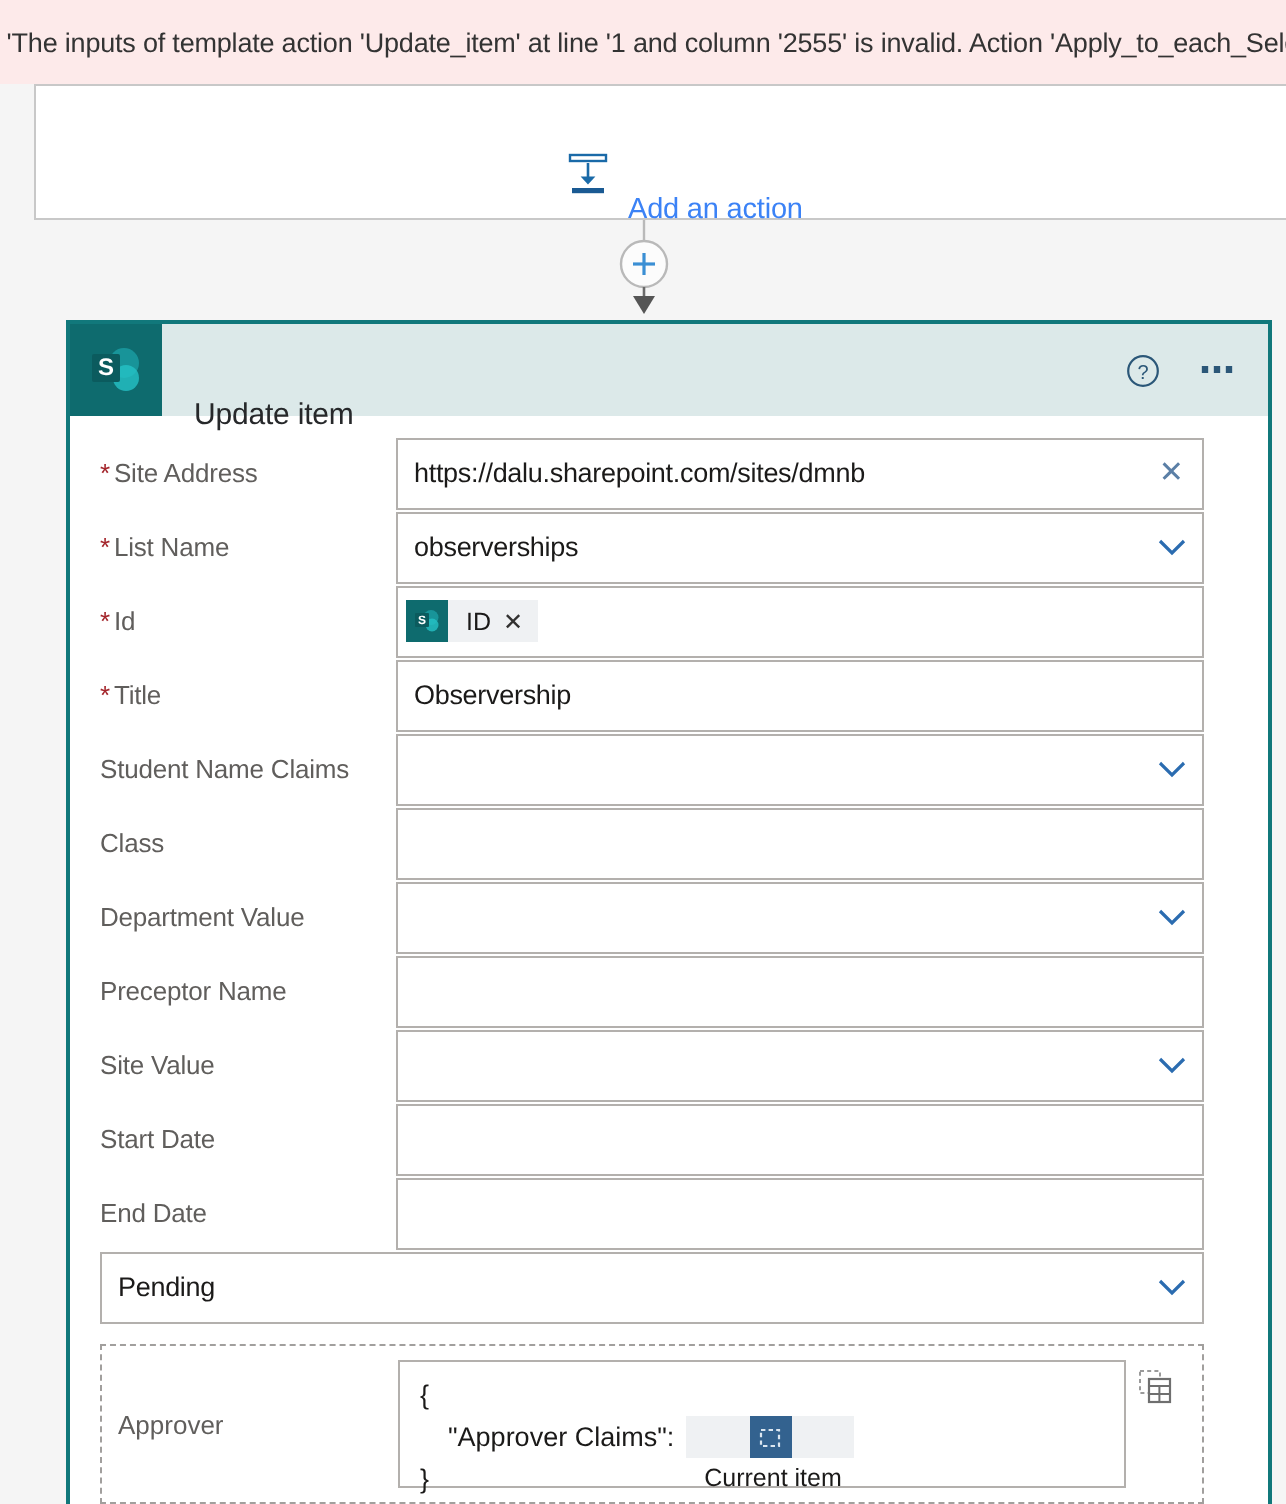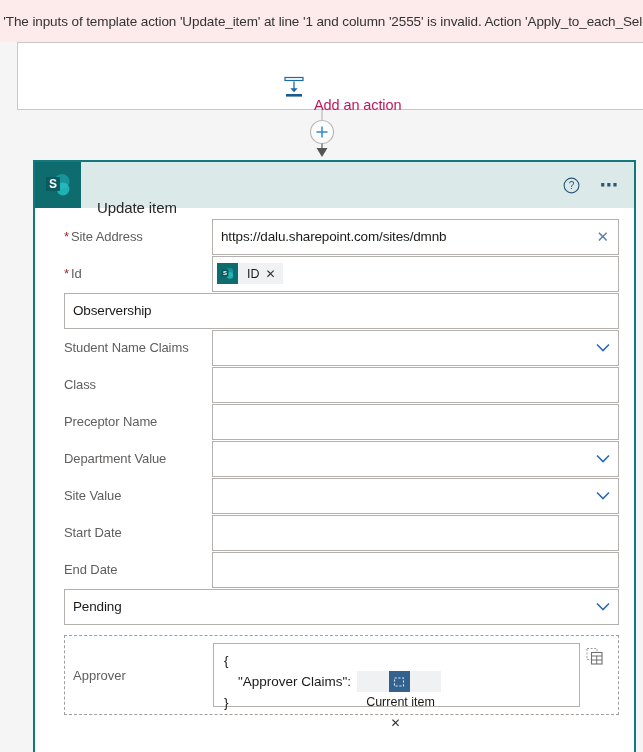--- a/index.html
+++ b/index.html
@@ -52,21 +52,21 @@
     align-items: center;
     gap: 9px;
     cursor: pointer;
   }
   .add-action-icon {
     width: 22px; height: 22px;
     display: block;
   }
   .add-action-label {
     font-size: 14.5px;
-    color: #be185d;
+    color: #3b82f6;
     letter-spacing: -0.1px;
     margin-top: 36px;
   }
 
   
   .connector {
     position: absolute;
     top: 110px;
     left: 0;
     width: 643px;
@@ -126,22 +126,21 @@
     letter-spacing: 2.5px;
     font-size: 18px;
     line-height: 12px;
     color: #2b5778;
     cursor: pointer;
     font-weight: bold;
   }
 
   
   .card-body {
-    padding: 10px 15px 0 15px;
-    margin-left: 14px;
+    padding: 10px 32px 0 15px;
   }
   .field-row {
     display: flex;
     align-items: center;
     height: 37px;
   }
   .field-label {
     width: 148px;
     flex: 0 0 148px;
     font-size: 13px;
@@ -309,20 +308,34 @@
       <div class="field-label">
         <span class="req-star">*</span><span>Site Address</span>
       </div>
       <div class="field-control">
         <span class="field-value">https://dalu.sharepoint.com/sites/dmnb</span>
         <span class="field-spacer"></span>
         <span class="clear-x">✕</span>
       </div>
     </div>
 
+    <div class="field-row">
+      <div class="field-label">
+        <span class="req-star">*</span><span>List Name</span>
+      </div>
+      <div class="field-control">
+        <span class="field-value">observerships</span>
+        <span class="field-spacer"></span>
+        <span class="chevron">
+          <svg width="14" height="9" viewBox="0 0 14 9">
+              <path d="M1 1.5 L7 7.5 L13 1.5" fill="none" stroke="#2b6cb0" stroke-width="1.6"></path>
+            </svg>
+        </span>
+      </div>
+    </div>
 
     <div class="field-row">
       <div class="field-label">
         <span class="req-star">*</span><span>Id</span>
       </div>
       <div class="field-control" style="padding-left:4px;">
         <span class="chip">
           <span class="chip-icon">
             <svg width="15" height="15" viewBox="0 0 30 30">
               <circle cx="19" cy="11.5" r="7.5" fill="#1a9ba1" opacity="0.85"></circle>
@@ -331,20 +344,23 @@
               <text x="10" y="17.5" font-family="'Liberation Sans',sans-serif" font-size="12" font-weight="bold" fill="#ffffff" text-anchor="middle">S</text>
             </svg>
           </span>
           <span class="chip-label">ID</span>
           <span class="chip-x">✕</span>
         </span>
       </div>
     </div>
 
     <div class="field-row">
+      <div class="field-label">
+        <span class="req-star">*</span><span>Title</span>
+      </div>
       <div class="field-control">
         <span class="field-value">Observership</span>
       </div>
     </div>
 
     <div class="field-row">
       <div class="field-label">Student Name Claims</div>
       <div class="field-control">
         <span class="field-value"></span>
         <span class="field-spacer"></span>
@@ -357,36 +373,36 @@
     </div>
 
     <div class="field-row">
       <div class="field-label">Class</div>
       <div class="field-control">
         <span class="field-value"></span>
       </div>
     </div>
 
     <div class="field-row">
-      <div class="field-label">Preceptor Name</div>
-      <div class="field-control">
-        <span class="field-value"></span>
-      </div>
-    </div>
-
-    <div class="field-row">
       <div class="field-label">Department Value</div>
       <div class="field-control">
         <span class="field-value"></span>
         <span class="field-spacer"></span>
         <span class="chevron">
           <svg width="14" height="9" viewBox="0 0 14 9">
               <path d="M1 1.5 L7 7.5 L13 1.5" fill="none" stroke="#2b6cb0" stroke-width="1.6"></path>
             </svg>
         </span>
+      </div>
+    </div>
+
+    <div class="field-row">
+      <div class="field-label">Preceptor Name</div>
+      <div class="field-control">
+        <span class="field-value"></span>
       </div>
     </div>
 
     <div class="field-row">
       <div class="field-label">Site Value</div>
       <div class="field-control">
         <span class="field-value"></span>
         <span class="field-spacer"></span>
         <span class="chevron">
           <svg width="14" height="9" viewBox="0 0 14 9">

